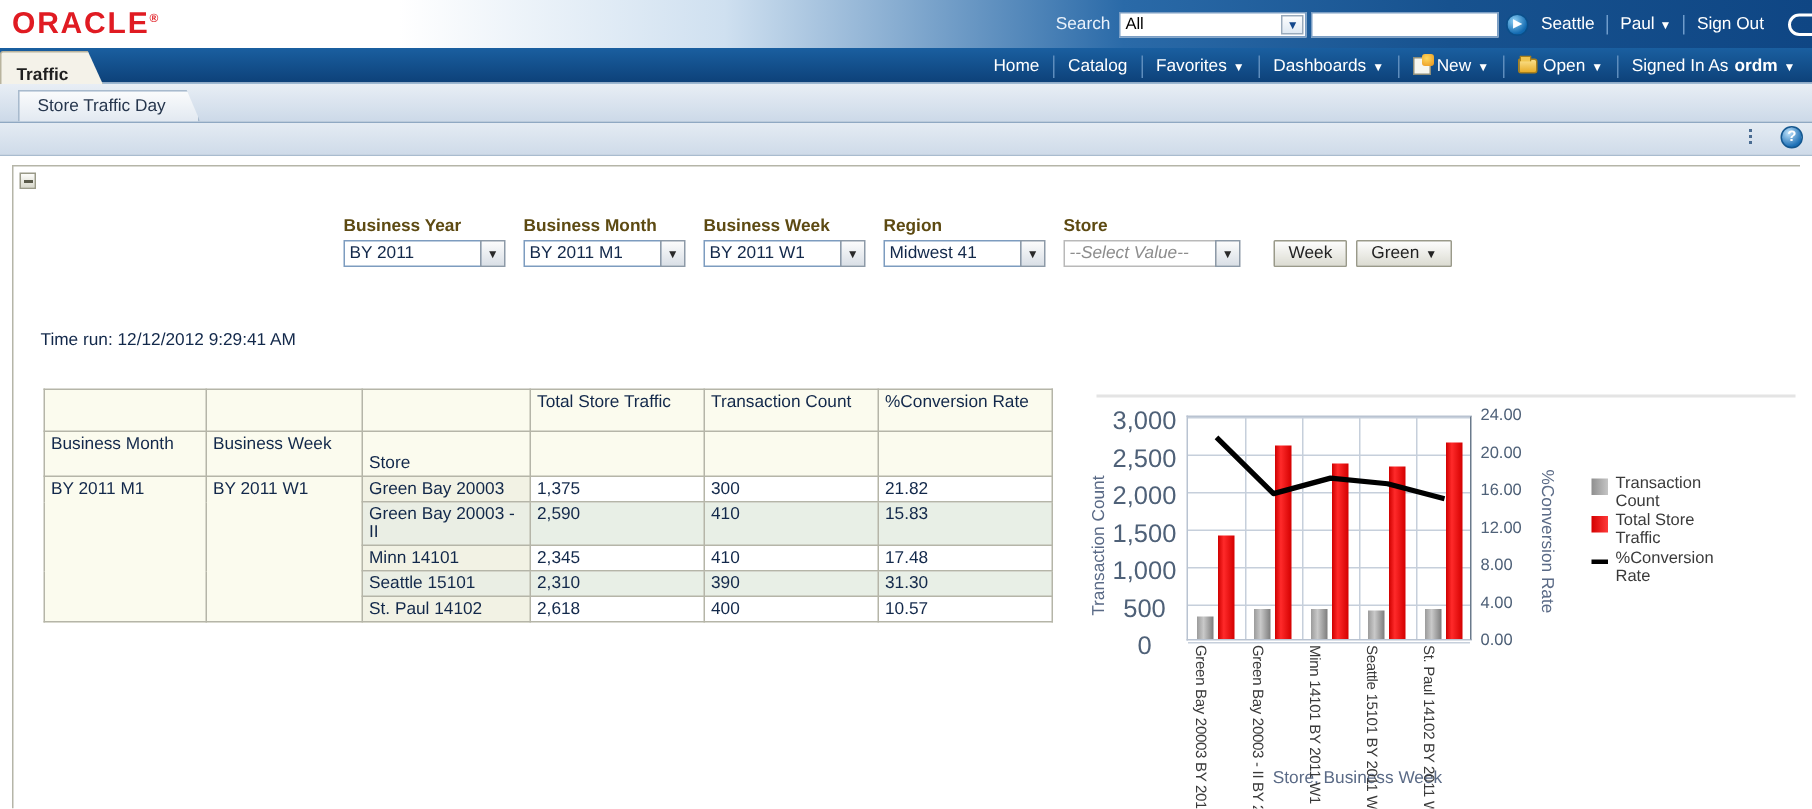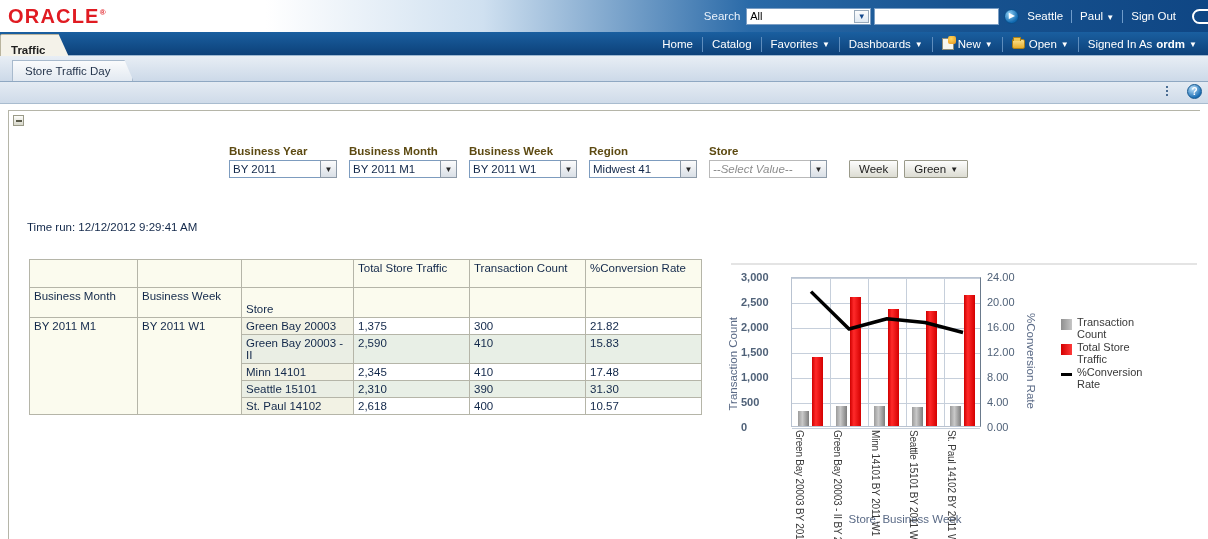--- a/index.html
+++ b/index.html
@@ -246,22 +246,22 @@
     position:absolute; left:300px; top:48px;
     font-size:11.5px; color:#5a6a86;
     writing-mode:vertical-rl;
     white-space:nowrap;
   }
   .axis-title-bottom {
     position:absolute; left:60px; top:248px; width:240px; text-align:center;
     font-size:11.5px; color:#5a6a86;
   }
   .ytick {
-    position:absolute; width:44px; text-align:left;
-    font-size:11px; color:#4f6178;font-weight:bold;
+    position:absolute; width:44px; text-align:center;
+    font-size:17px; color:#4f6178;
   }
   .y2tick {
     position:absolute; width:46px; text-align:left;
     font-size:11px; color:#4f6178;
   }
   .plot {
     position:absolute; left:66px; top:12px; width:190px; height:150px;
     border:1px solid #b9c3d1; border-right:1px solid #6a7a8c;
     background:#ffffff;
   }

